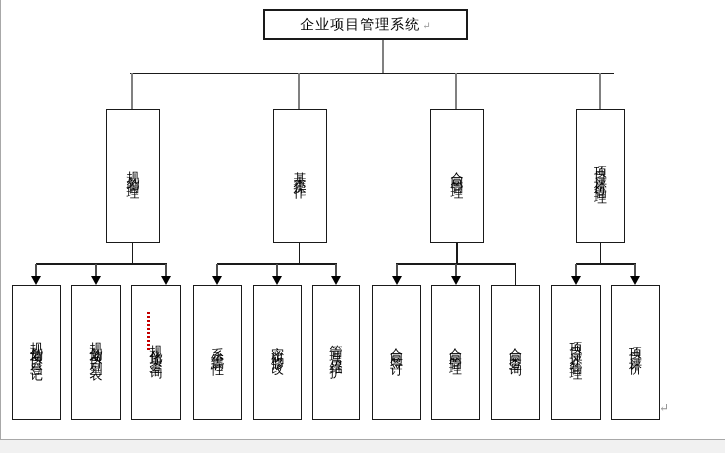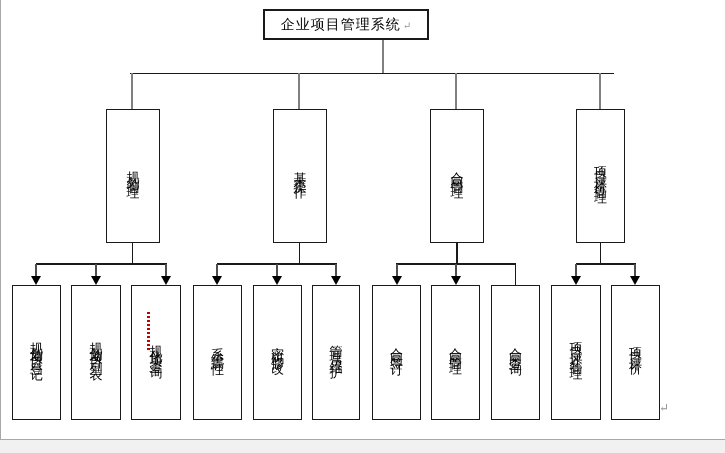--- a/index.html
+++ b/index.html
@@ -15,21 +15,21 @@
   .edge-left   { position:absolute; left:0; top:0; width:1px; height:440px; background:#a8a8a8; }
   .edge-bottom { position:absolute; left:0; top:439px; width:725px; height:1px; background:#a8a8a8; }
   .below-page  { position:absolute; left:0; top:440px; width:725px; height:13px; background:#f1f1f1; }
 
   
   .box {
     position:absolute; box-sizing:border-box;
     background:#ffffff; border:1.5px solid #1a1a1a;
     display:flex; align-items:center; justify-content:center;
   }
-  .root-box { left:263px; top:9px; width:166px; height:31px; border-width:2px; }
+  .root-box { left:263px; top:9px; width:205px; height:31px; border-width:2px; }
   .root-box .htext { font-size:14px; color:#000; letter-spacing:1px; white-space:nowrap; }
   .l2 { top:109px; height:134px; }
   .l3 { top:285px; height:135px; }
 
   .vtext {
     writing-mode:vertical-lr; text-orientation:upright;
     font-size:13px; letter-spacing:5px; color:#000; line-height:1;
   }
   .mark { font-size:10px; color:#949494; letter-spacing:0; }
   .root-box .mark { margin-left:2px; }

